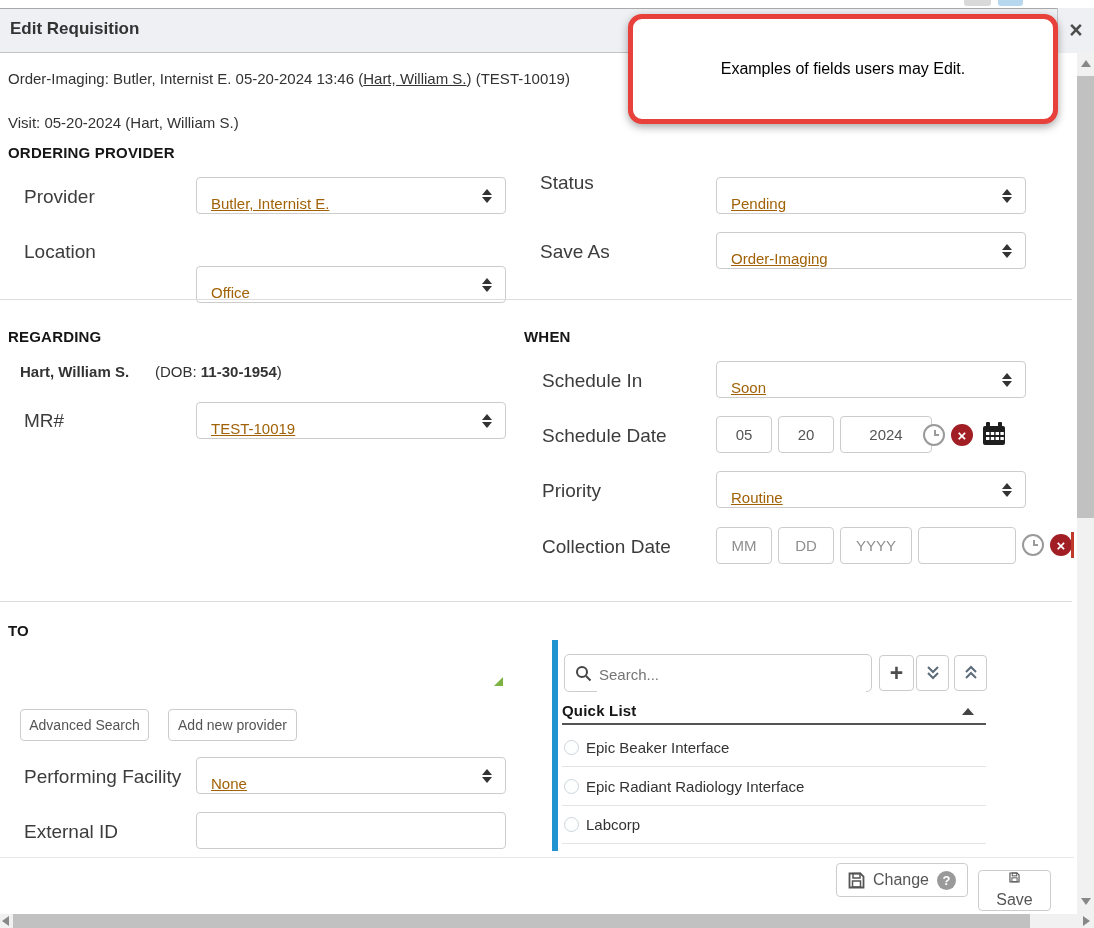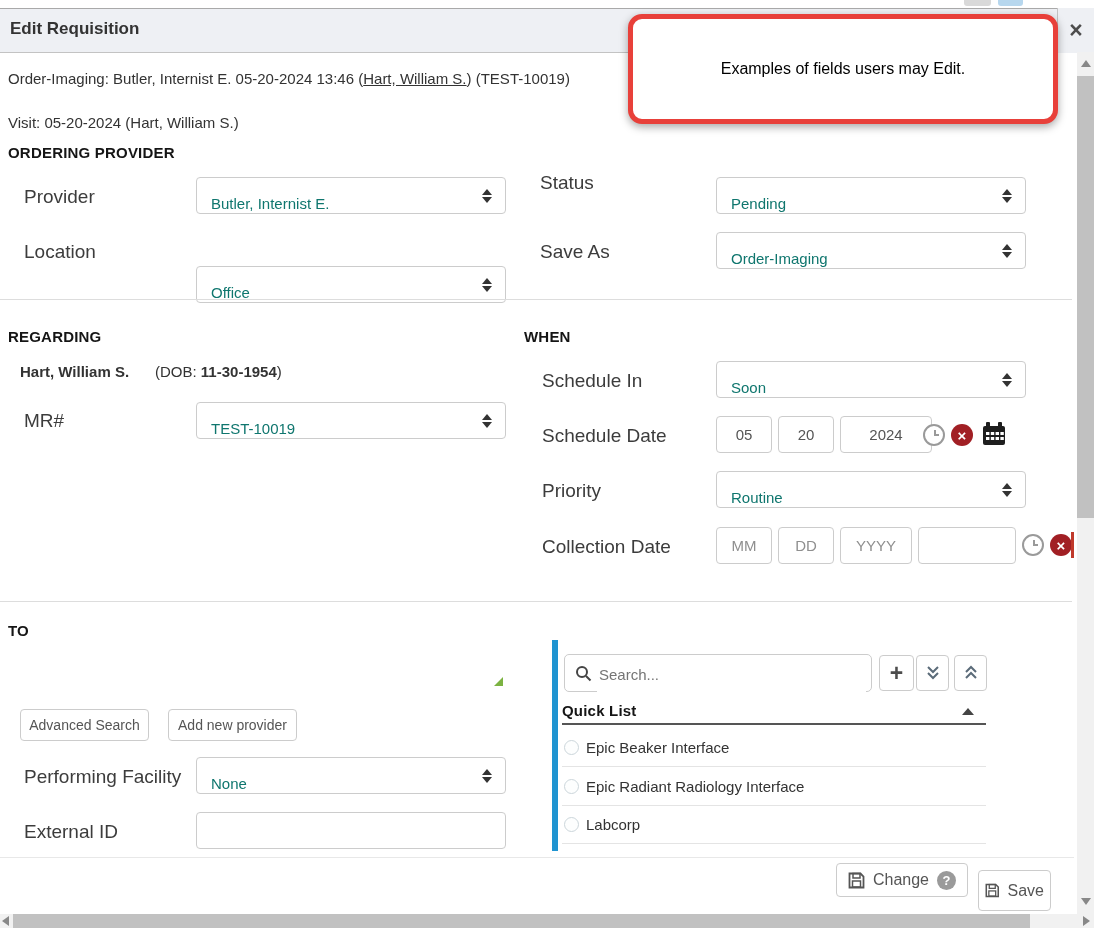--- a/index.html
+++ b/index.html
@@ -22,21 +22,21 @@
     font-size:16px;color:#000;z-index:5;text-align:center;}
   
   .line{font-size:15px;color:#333;}
   .heading{font-size:15px;font-weight:bold;color:#151515;letter-spacing:.2px;}
   .lbl{font-size:19px;color:#3c3c3c;}
   a.plink{color:#333;text-decoration:underline;cursor:pointer;}
   .divider{height:1px;background:#ddd;}
   
   .sel{width:310px;height:37px;border:1px solid #ccc;border-radius:4px;background:#fff;
     box-sizing:border-box;display:flex;align-items:center;padding:16px 30px 0 14px;
-    font-size:15px;color:#0f766e;cursor:pointer;position:absolute;}
+    font-size:15px;color:#a16207;cursor:pointer;position:absolute;text-decoration:underline;}
   .spin{position:absolute;right:13px;top:50%;margin-top:-7px;width:10px;height:14px;}
   .spin:before,.spin:after{content:"";position:absolute;left:0;border-left:5px solid transparent;
     border-right:5px solid transparent;}
   .spin:before{top:0;border-bottom:6px solid #333;}
   .spin:after{bottom:0;border-top:6px solid #333;}
   .inp{height:37px;border:1px solid #ccc;border-radius:4px;background:#fff;box-sizing:border-box;
     font-size:15px;color:#555;font-family:inherit;position:absolute;padding:0 10px;outline:none;}
   .datebox{width:56px;text-align:center;padding:0;}
   .inp::placeholder{color:#8f8f8f;opacity:1;}
   textarea.ta{left:20px;top:645px;width:486px;height:42px;border:1px solid #ccc;border-radius:4px;
@@ -248,21 +248,21 @@
 
   <button class="btn btn-lg" style="left:836px;top:863px;width:132px;height:34px;">
     <svg width="17" height="17" viewBox="0 0 17 17">
       <path d="M1.5 1.5 h11 l3 3 v11 h-14 z" fill="none" stroke="#555" stroke-width="1.8"></path>
       <rect x="4.5" y="9" width="8" height="6" fill="none" stroke="#555" stroke-width="1.5"></rect>
       <rect x="5" y="1.5" width="7" height="4.5" fill="none" stroke="#555" stroke-width="1.5"></rect>
     </svg>
     <span>Change</span>
     <span class="qmark">?</span>
   </button>
-  <button class="btn btn-lg" style="left:978px;top:870px;width:73px;height:41px;">
+  <button class="btn btn-lg" style="left:978px;top:870px;width:73px;height:41px;flex-direction:column;">
     <svg width="17" height="17" viewBox="0 0 17 17">
       <path d="M1.5 1.5 h11 l3 3 v11 h-14 z" fill="none" stroke="#555" stroke-width="1.8"></path>
       <rect x="4.5" y="9" width="8" height="6" fill="none" stroke="#555" stroke-width="1.5"></rect>
       <rect x="5" y="1.5" width="7" height="4.5" fill="none" stroke="#555" stroke-width="1.5"></rect>
     </svg>
     <span>Save</span>
   </button>
 
   <div class="abs v-track"></div>
   <div class="s-arrow sa-up" style="left:1081px;top:60px;"></div>

